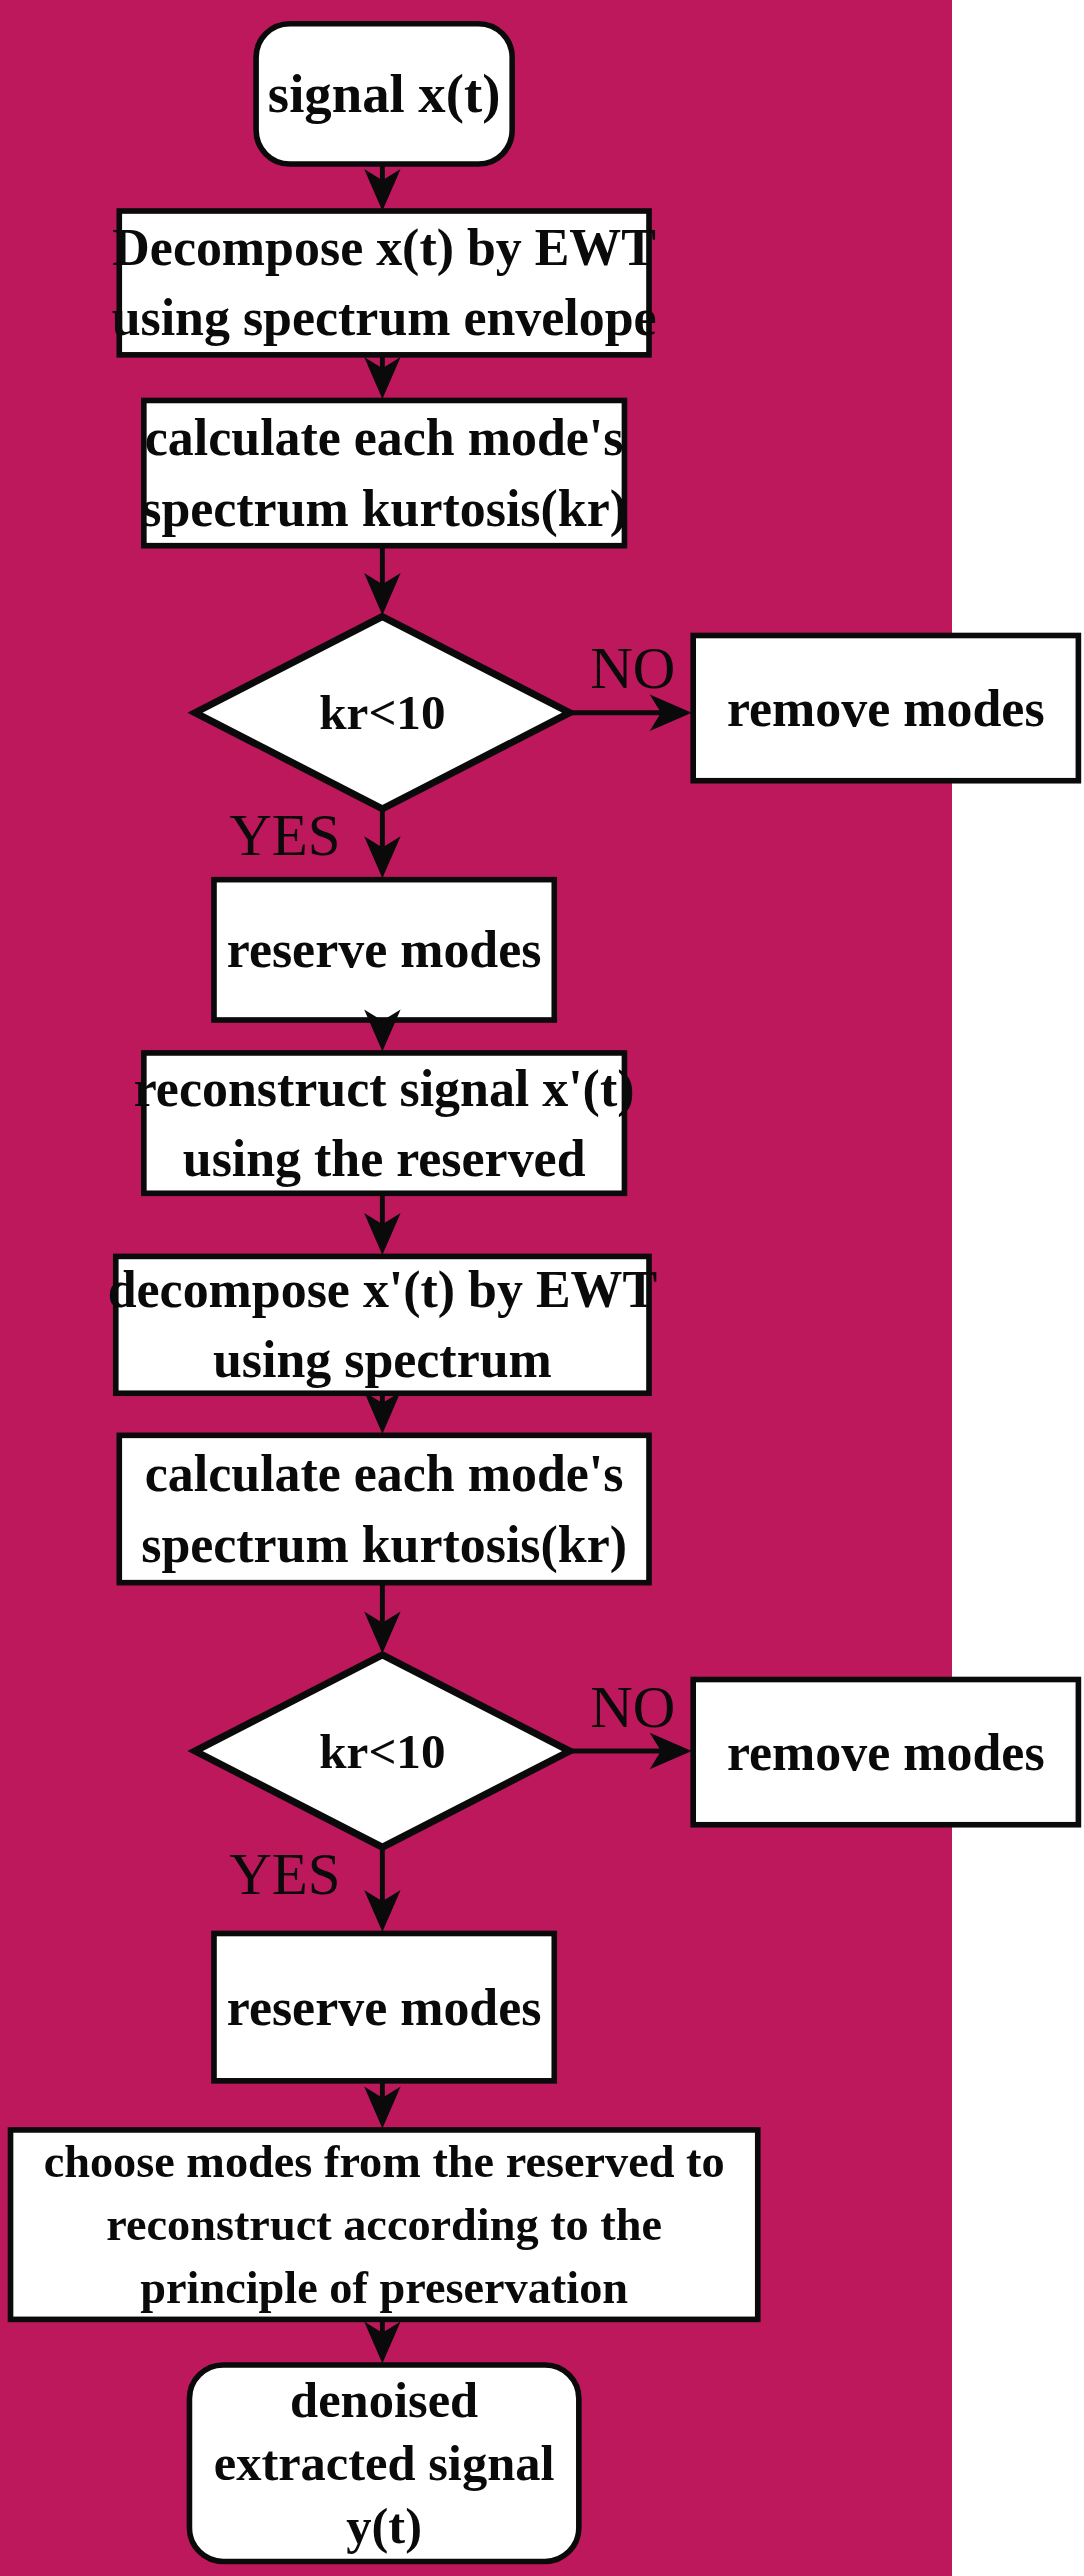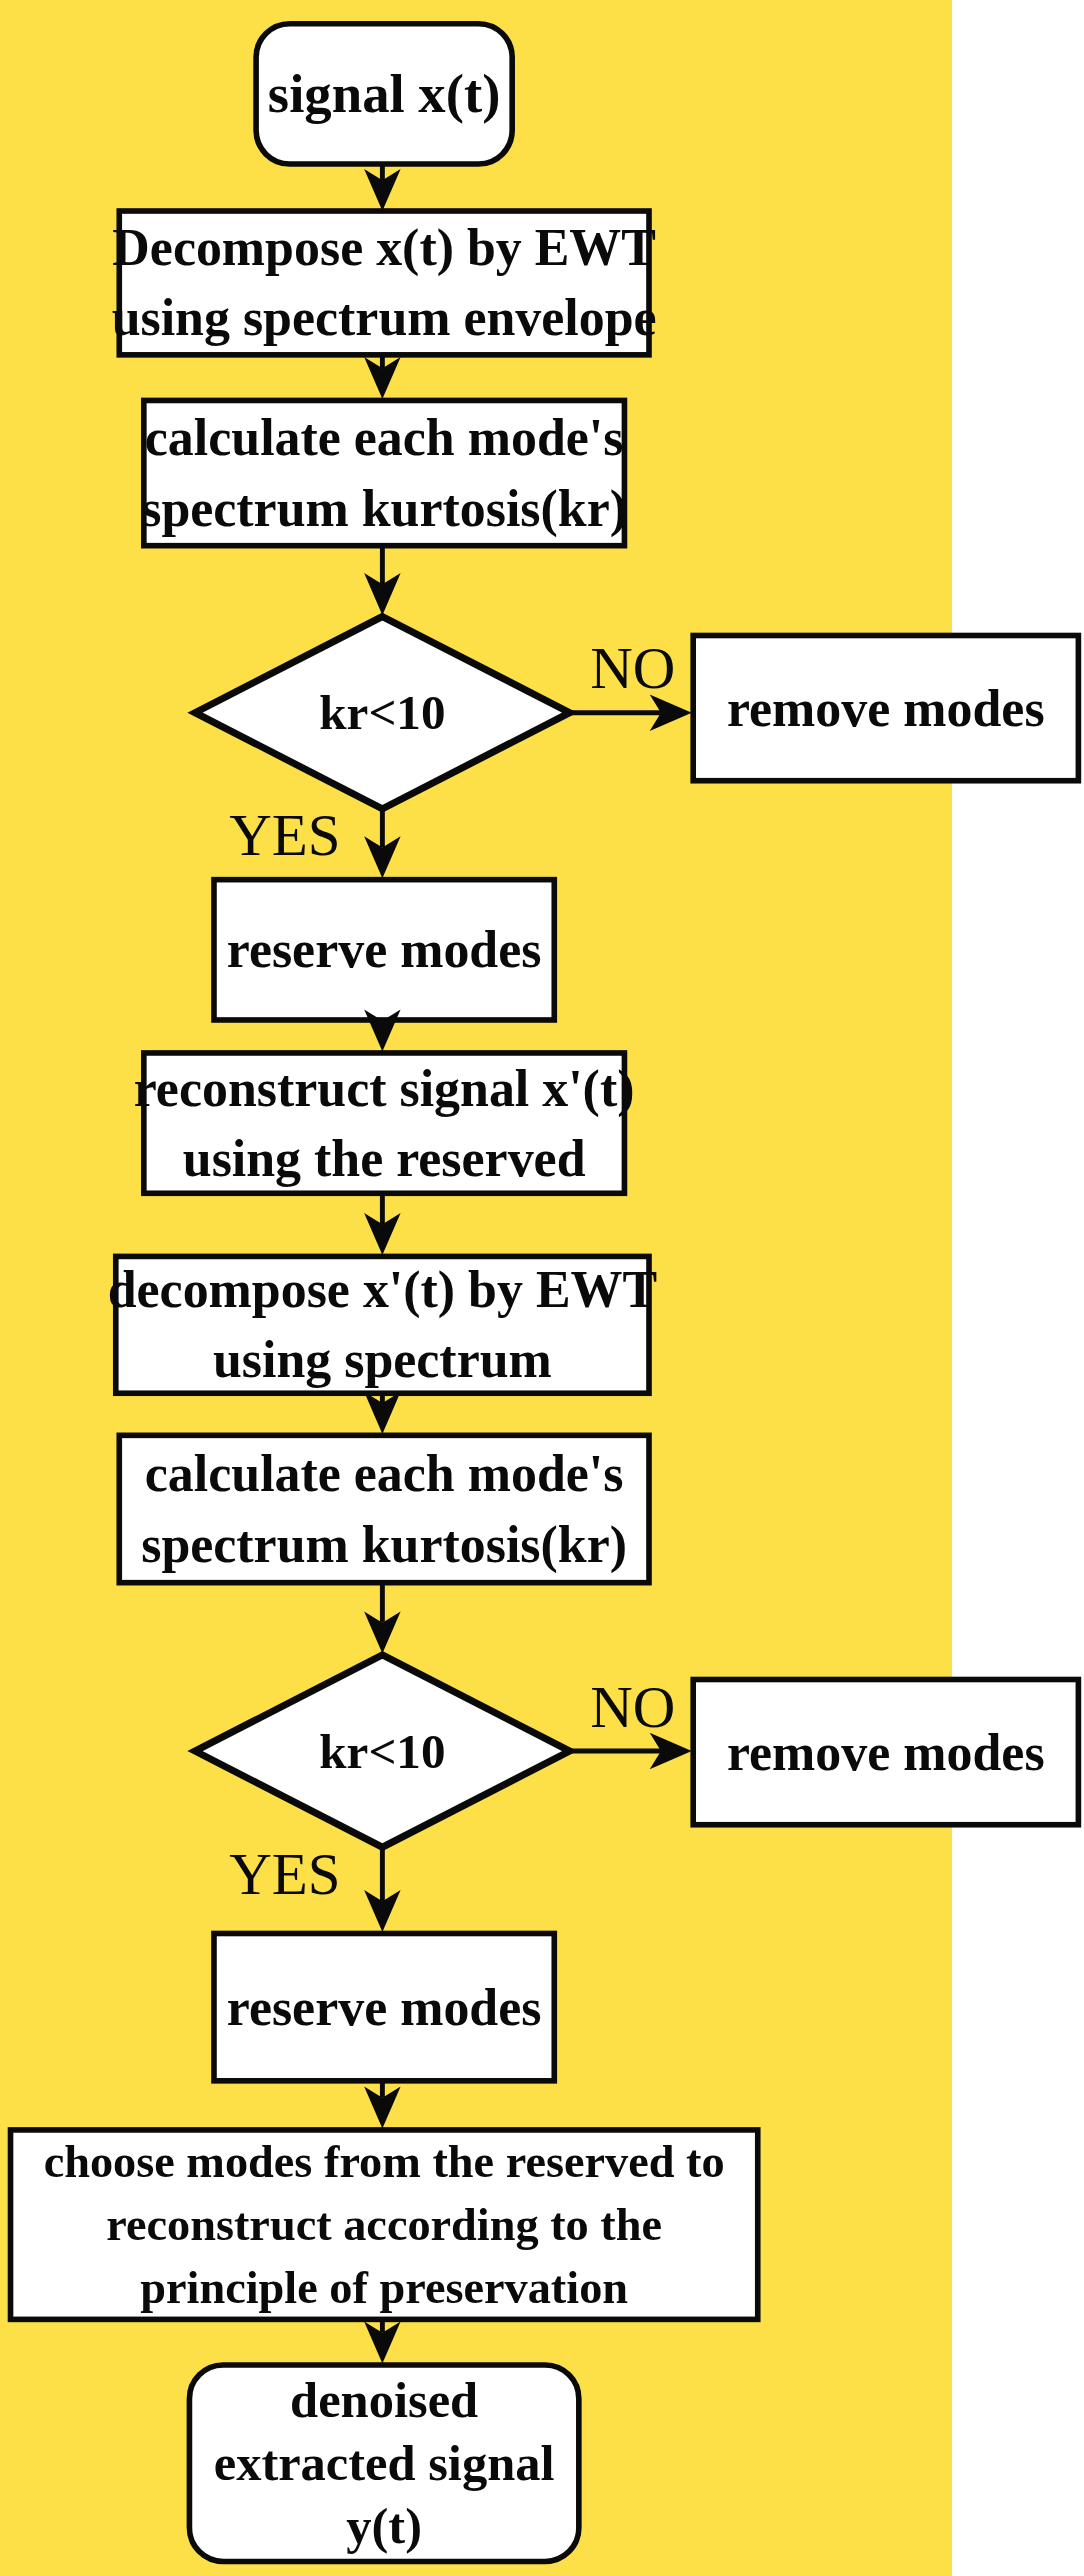--- a/index.html
+++ b/index.html
@@ -4,21 +4,21 @@
 <style>
   html, body {
     margin: 0;
     padding: 0;
     background: #ffffff;
   }
   .canvas-wrap {
     position: relative;
     width: 952px;
     height: 2576px;
-    background: #fde047;
+    background: #be185d;
     font-family: "Liberation Serif", "DejaVu Serif", serif;
   }
   svg { display: block; }
   .node-shape {
     fill: #ffffff;
     stroke: #0a0a0a;
   }
   .node-label {
     fill: #0a0a0a;
     font-family: "Liberation Serif", "DejaVu Serif", serif;

